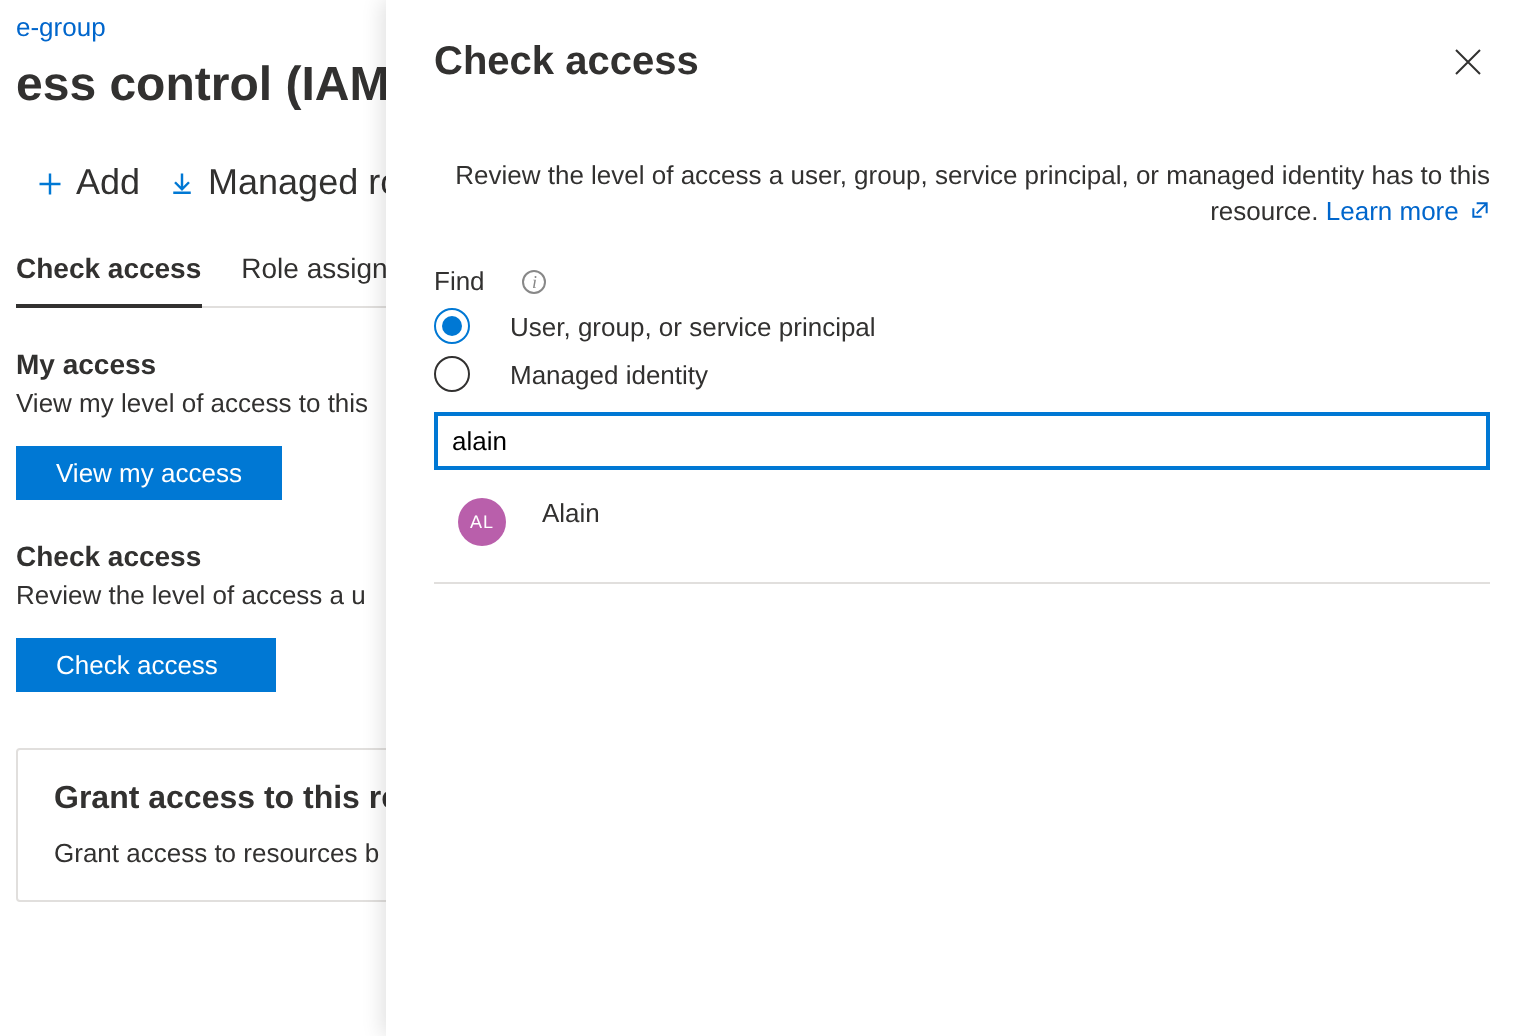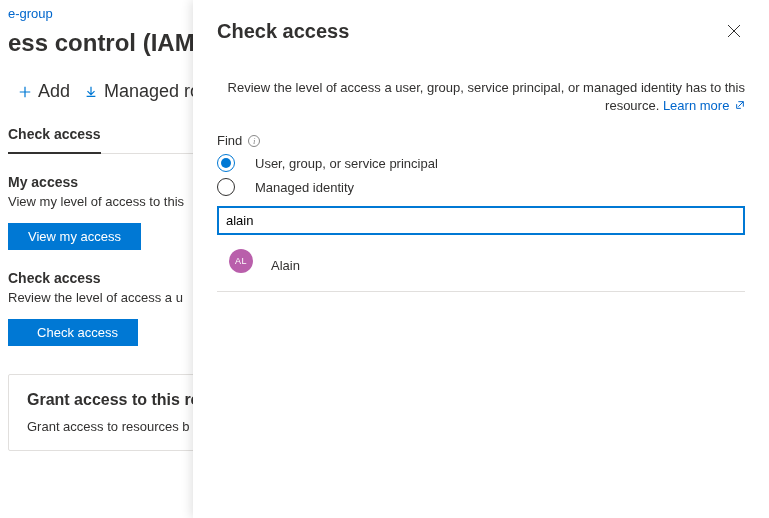--- a/index.html
+++ b/index.html
@@ -76,21 +76,21 @@
     .primary-btn {
       display: inline-block;
       background: #0078d4;
       color: #fff;
       border: none;
       font-size: 13px;
       padding: 6px 20px;
       margin-top: 14px;
       cursor: pointer;
       min-width: 130px;
-      text-align: right;
+      text-align: left;
     }
     .card {
       border: 1px solid #e1dfdd;
       border-radius: 2px;
       margin-top: 28px;
       padding: 16px 18px;
     }
     .card-title {
       font-size: 16px;
       font-weight: 700;
@@ -137,21 +137,21 @@
       line-height: 1.4;
       text-align: right;
     }
     .learn-more {
       color: #0066cc;
     }
     .learn-more svg { width: 10px; height: 10px; vertical-align: baseline; margin-left: 2px;}
     .find-label {
       display: flex;
       align-items: center;
-      gap: 6px;
+      gap: 19px;
       font-size: 13px;
       margin-top: 18px;
     }
     .info-icon {
       width: 12px; height: 12px; border: 1px solid #888; border-radius: 50%;
       display: inline-flex; align-items: center; justify-content: center;
       font-size: 9px; color: #888; font-style: italic;
       font-family: Georgia, serif;
     }
     .radio-row {
@@ -175,21 +175,21 @@
       width: 100%;
       border: 2px solid #0078d4;
       font-size: 13px;
       padding: 5px 7px;
       margin-top: 10px;
       font-family: inherit;
       outline: none;
     }
     .result-row {
       display: flex;
-      align-items: flex-end;
+      align-items: flex-start;
       gap: 18px;
       padding: 14px 6px 14px 12px;
       cursor: pointer;
     }
     .avatar {
       width: 24px; height: 24px; border-radius: 50%;
       background: #b95fab;
       color: #fff;
       font-size: 9px;
       display: flex; align-items: center; justify-content: center;
@@ -222,20 +222,21 @@
       <div class="toolbar-item">
         <svg viewBox="0 0 16 16" fill="none" stroke="#0078d4" stroke-width="1.4">
             <path d="M8 2v8M4 7l4 4 4-4M3 13h10"></path>
           </svg>
         <span>Managed rol</span>
       </div>
     </div>
 
     <div class="tabs">
       <div class="tab active">Check access</div>
+      <div class="tab">Role assign</div>
     </div>
 
     <div class="section-header">My access</div>
     <div class="section-desc">View my level of access to this</div>
     <button class="primary-btn">View my access</button>
 
     <div class="section-header">Check access</div>
     <div class="section-desc">Review the level of access a u</div>
     <button class="primary-btn">Check access</button>
 

